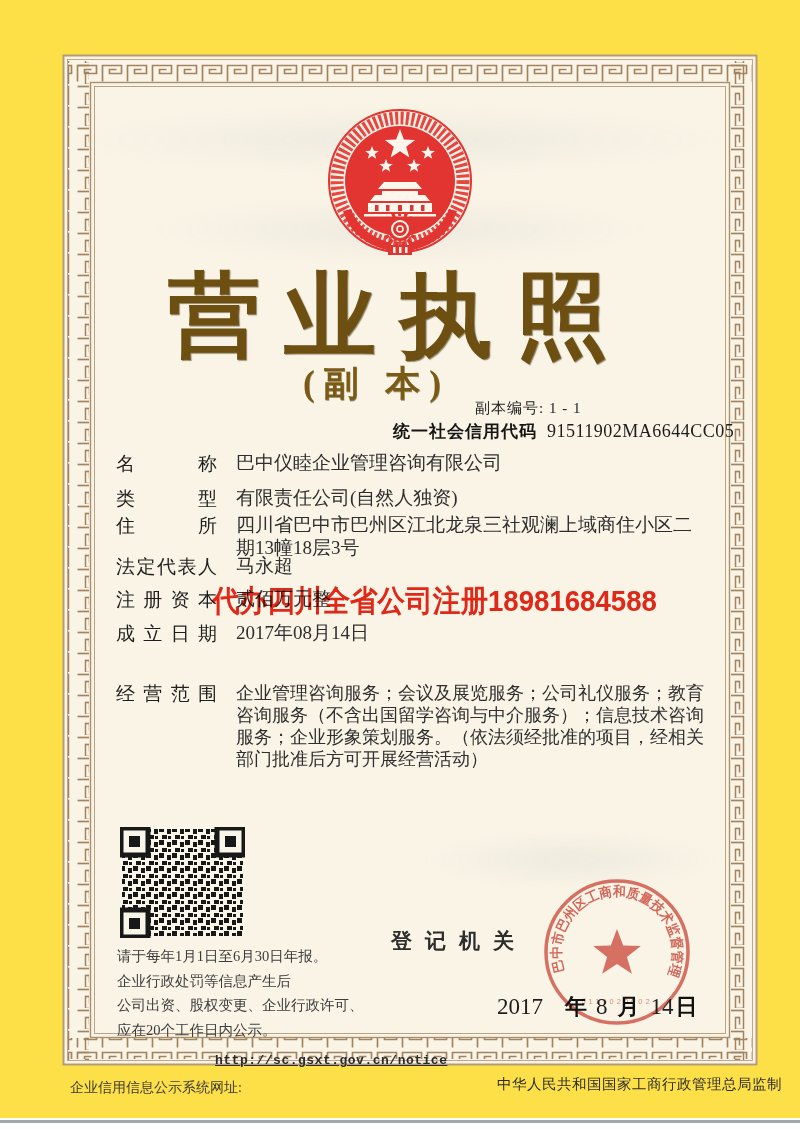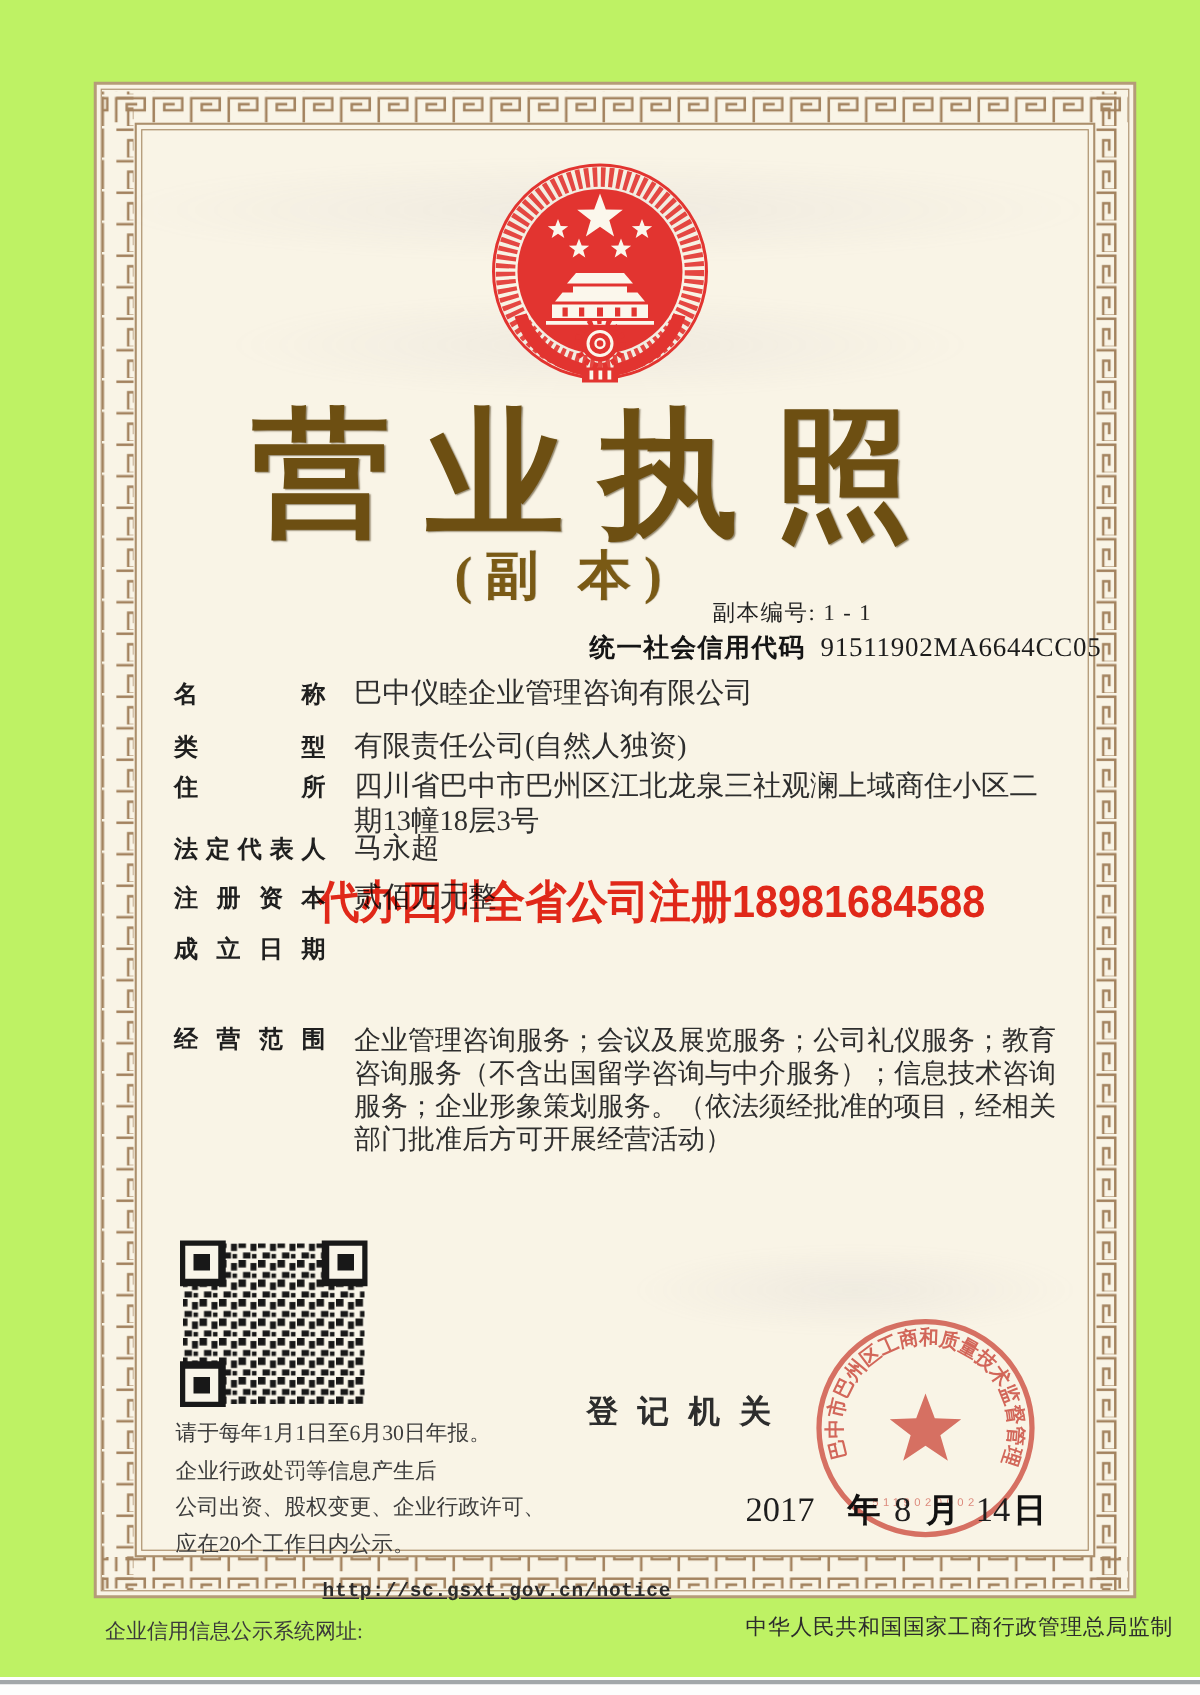--- a/index.html
+++ b/index.html
@@ -1,17 +1,17 @@
 <!DOCTYPE html>
 <html><head>
 <meta charset="utf-8">
 <style>
   html,body{margin:0;padding:0;}
   body{width:800px;height:1130px;background:#ffffff;font-family:"Liberation Sans",sans-serif;position:relative;overflow:hidden;}
-  .page{position:absolute;left:0;top:0;width:800px;height:1118px;background:#bef264;}
+  .page{position:absolute;left:0;top:0;width:800px;height:1118px;background:#fde047;}
   .inner-paper{position:absolute;left:63px;top:55px;width:694px;height:1010px;background:#f9f4e6;}
   .border-svg{position:absolute;left:0;top:0;}
   .scan-line{position:absolute;left:0;top:1120px;width:800px;height:3px;background:#a2a7aa;}
   .below-strip{position:absolute;left:0;top:1123px;width:800px;height:7px;background:#fdfdfd;}
 
   
   .smudge{position:absolute;background:radial-gradient(ellipse,rgba(160,160,175,0.10),rgba(160,160,175,0) 70%);filter:blur(2px);}
 
   .emblem{position:absolute;left:325px;top:103px;}
 
@@ -22,21 +22,21 @@
     font-size:35px;font-weight:700;color:#7a5a15;letter-spacing:9px;
     font-family:"Liberation Serif",serif;text-shadow:0.5px 0.5px 0.5px rgba(70,50,8,0.5);}
   .copy-no{position:absolute;left:475px;top:399px;font-size:15px;color:#222;
     font-family:"Liberation Serif",serif;letter-spacing:1px;}
 
   .credit-line{position:absolute;left:393px;top:420px;font-size:17px;color:#111;}
   .credit-label{font-weight:700;letter-spacing:1px;color:#151515;}
   .credit-code{font-family:"Liberation Serif",serif;font-size:18px;letter-spacing:0.5px;margin-left:10px;color:#1c1c1c;}
 
   .frow{position:absolute;left:116px;display:flex;align-items:flex-start;}
-  .flabel{display:inline-block;width:101px;font-size:16px;font-weight:700;color:#1f1f1f;
+  .flabel{display:inline-block;width:101px;font-size:19px;font-weight:400;color:#1f1f1f;
     text-align:justify;text-align-last:justify;line-height:23px;flex:none;}
   .fvalue{margin-left:19px;font-size:19px;color:#2e2e2e;line-height:22.5px;
     font-family:"Liberation Serif",serif;white-space:pre-wrap;width:500px;}
   .r1{top:452px}.r2{top:487px}.r3{top:514px}.r4{top:555px}
   .r5{top:588px}.r6{top:622px}.r7{top:655px}.r8{top:682px}
   .r8 .fvalue{font-size:18px;line-height:22px;}
 
   .overlay-ad{position:absolute;left:212px;top:581px;font-size:30px;font-weight:700;
     color:#e6291b;transform:scaleX(0.92);transform-origin:left top;white-space:nowrap;
     mix-blend-mode:multiply;letter-spacing:0px;}
@@ -150,20 +150,21 @@
   <div class="frow r4">
     <span class="flabel">法定代表人</span>
     <span class="fvalue">马永超</span>
   </div>
   <div class="frow r5">
     <span class="flabel">注册资本</span>
     <span class="fvalue">贰佰万元整</span>
   </div>
   <div class="frow r6">
     <span class="flabel">成立日期</span>
+    <span class="fvalue">2017年08月14日</span>
   </div>
   <div class="frow r8">
     <span class="flabel">经营范围</span>
     <span class="fvalue">企业管理咨询服务；会议及展览服务；公司礼仪服务；教育
 咨询服务（不含出国留学咨询与中介服务）；信息技术咨询
 服务；企业形象策划服务。（依法须经批准的项目，经相关
 部门批准后方可开展经营活动）</span>
   </div>
 
   <div class="overlay-ad">代办四川全省公司注册18981684588</div>

